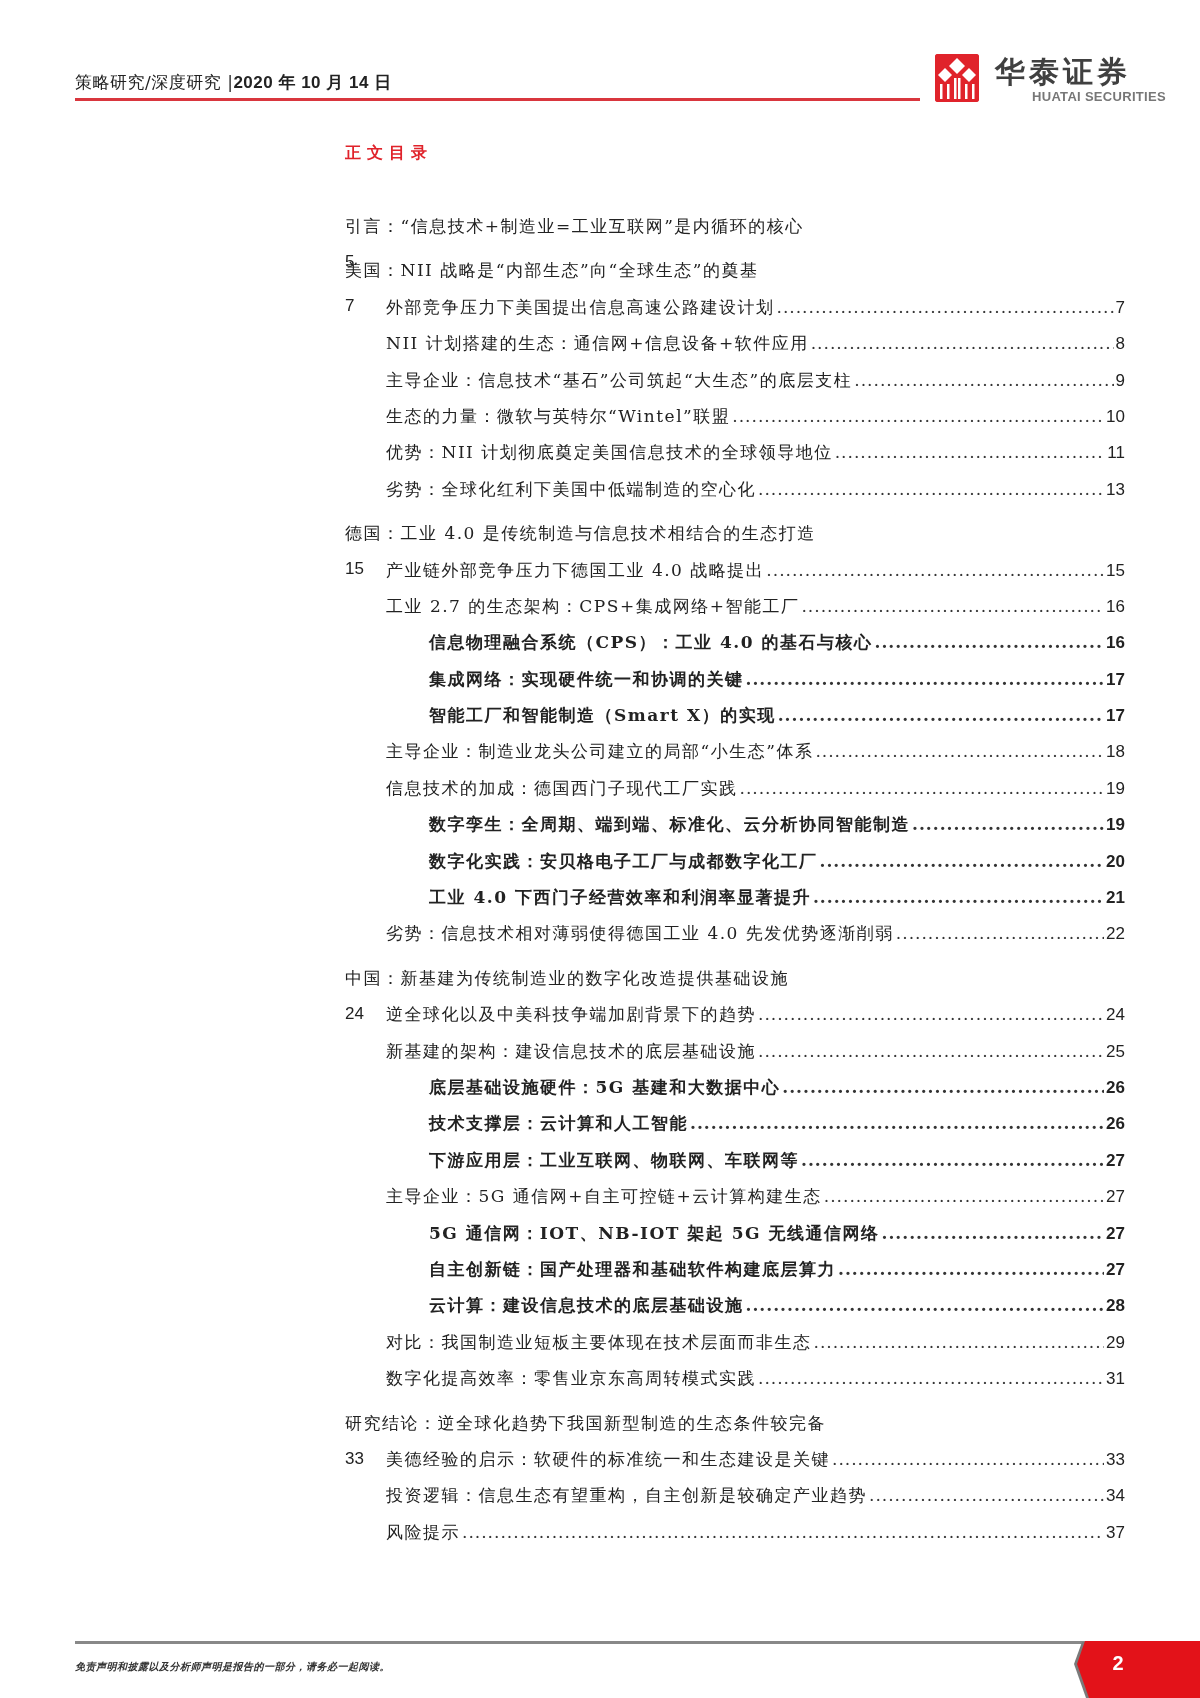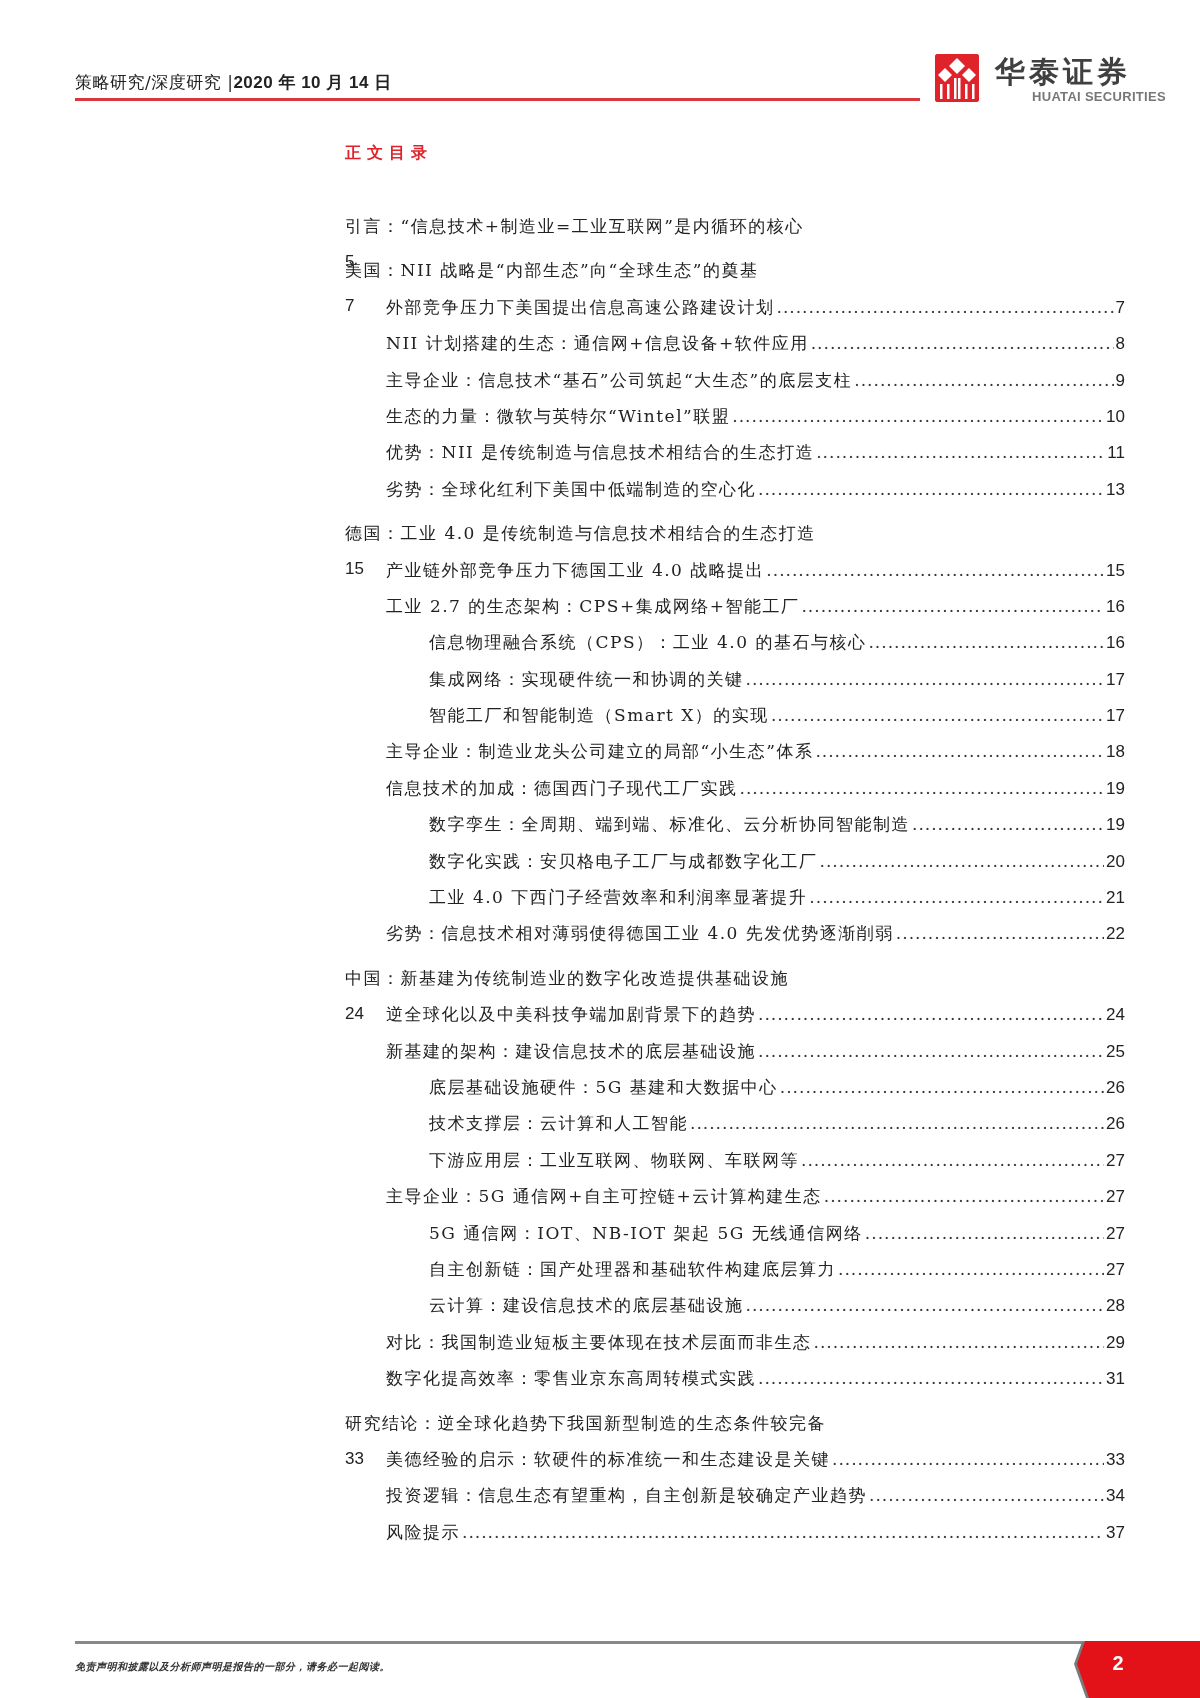--- a/index.html
+++ b/index.html
@@ -16,21 +16,21 @@
     .logo-mark svg { width: 44px; height: 48px; display: block; }
     .logo-cn { position: absolute; left: 60px; top: -2px; font-family: "DejaVu Sans", sans-serif; font-weight: bold; font-size: 30px; color: #404040; letter-spacing: 4px; white-space: nowrap; }
     .logo-en { position: absolute; left: 53px; top: 35px; font-family: "Liberation Sans", sans-serif; font-weight: bold; font-size: 13px; color: #777; letter-spacing: 0.3px; white-space: nowrap; padding-left: 44px; }
 
     .toc-title { position: absolute; left: 345px; top: 143px; font-size: 16px; font-weight: bold; color: #e0232b; letter-spacing: 6px; }
 
     .toc { position: absolute; left: 343px; top: 208px; width: 782px; }
     .toc-row { position: relative; display: flex; align-items: baseline; height: 36.4px; font-size: 17px; line-height: 36px; letter-spacing: 1.5px; }
     .toc-row.level-1 { padding-left: 0; flex-direction: column; }
     .toc-row.level-2 { padding-left: 43px; }
-    .toc-row.level-3 { padding-left: 86px; }
+    .toc-row.level-3 { padding-left: 86px; font-weight: bold; }
     .toc-row.section-gap { margin-top: 8px; }
     .toc-label { white-space: nowrap; flex: 0 0 auto; }
     .toc-dots { flex: 1 1 auto; overflow: hidden; white-space: nowrap; color: #333; letter-spacing: 1px; margin: 0 2px; }
     .toc-dots::before { content: "........................................................................................................................................................................................................................................"; }
     .toc-page { flex: 0 0 auto; font-family: "Liberation Sans", sans-serif; font-size: 17px; letter-spacing: 0; }
 
     .footer-line { position: absolute; left: 75px; top: 1641px; width: 1010px; height: 3px; background: #888; }
     .footer-text { position: absolute; left: 75px; top: 1660px; font-size: 10px; font-style: italic; font-weight: bold; color: #333; letter-spacing: 0.5px; }
     .page-tab { position: absolute; left: 1068px; top: 1640px; width: 132px; height: 58px; }
     .page-tab svg { display: block; }
@@ -94,21 +94,21 @@
       <span class="toc-label">主导企业：信息技术“基石”公司筑起“大生态”的底层支柱</span>
       <span class="toc-dots"></span>
       <span class="toc-page">9</span>
     </div>
   <div class="toc-row level-2">
       <span class="toc-label">生态的力量：微软与英特尔“Wintel”联盟</span>
       <span class="toc-dots"></span>
       <span class="toc-page">10</span>
     </div>
   <div class="toc-row level-2">
-      <span class="toc-label">优势：NII 是传统制造与信息技术相结合的生态打造</span>
+      <span class="toc-label">优势：NII 计划彻底奠定美国信息技术的全球领导地位</span>
       <span class="toc-dots"></span>
       <span class="toc-page">11</span>
     </div>
   <div class="toc-row level-2">
       <span class="toc-label">劣势：全球化红利下美国中低端制造的空心化</span>
       <span class="toc-dots"></span>
       <span class="toc-page">13</span>
     </div>
 
   <div class="toc-row level-1 section-gap">

